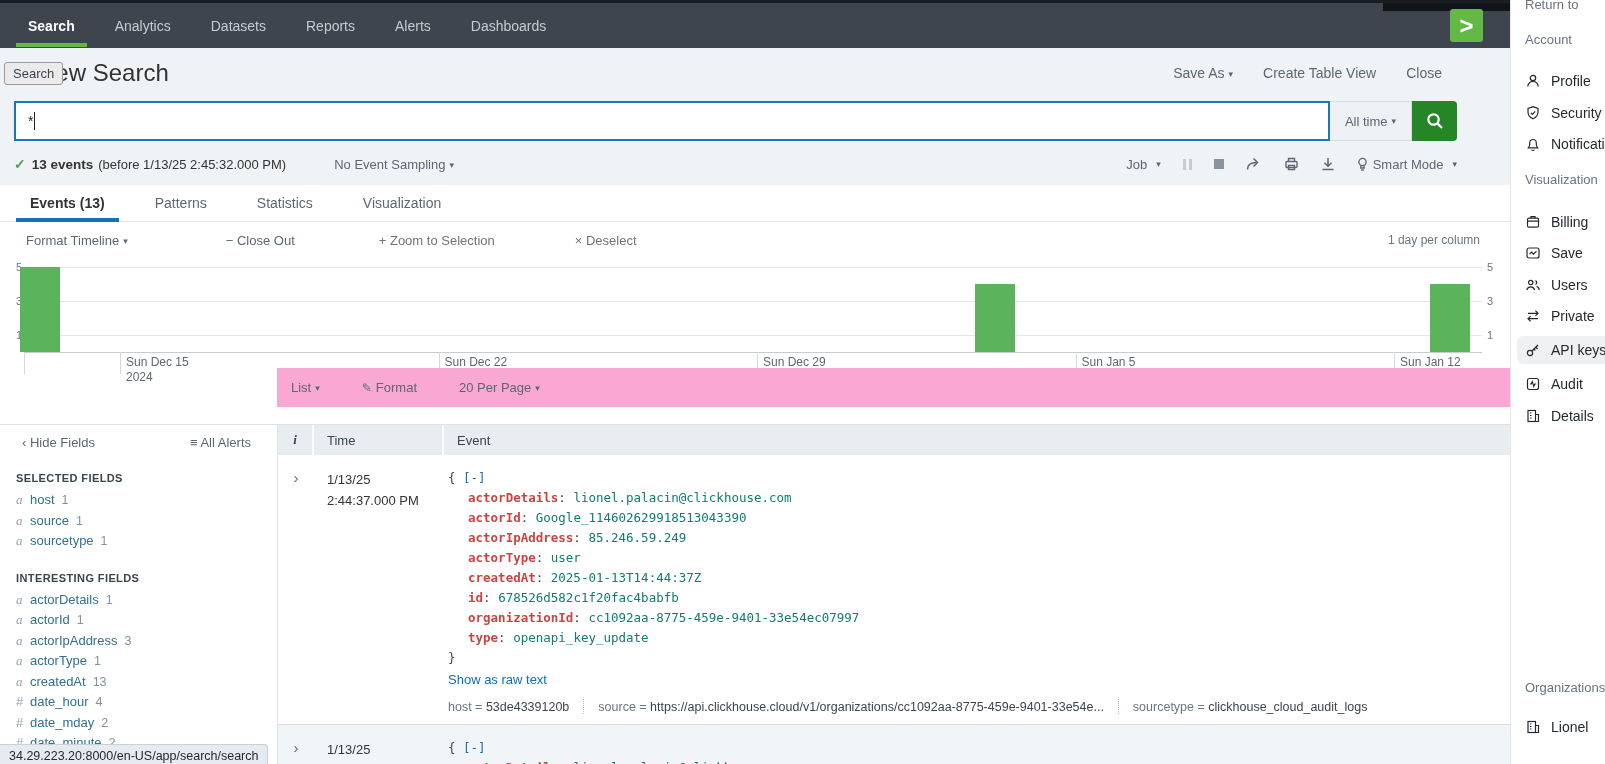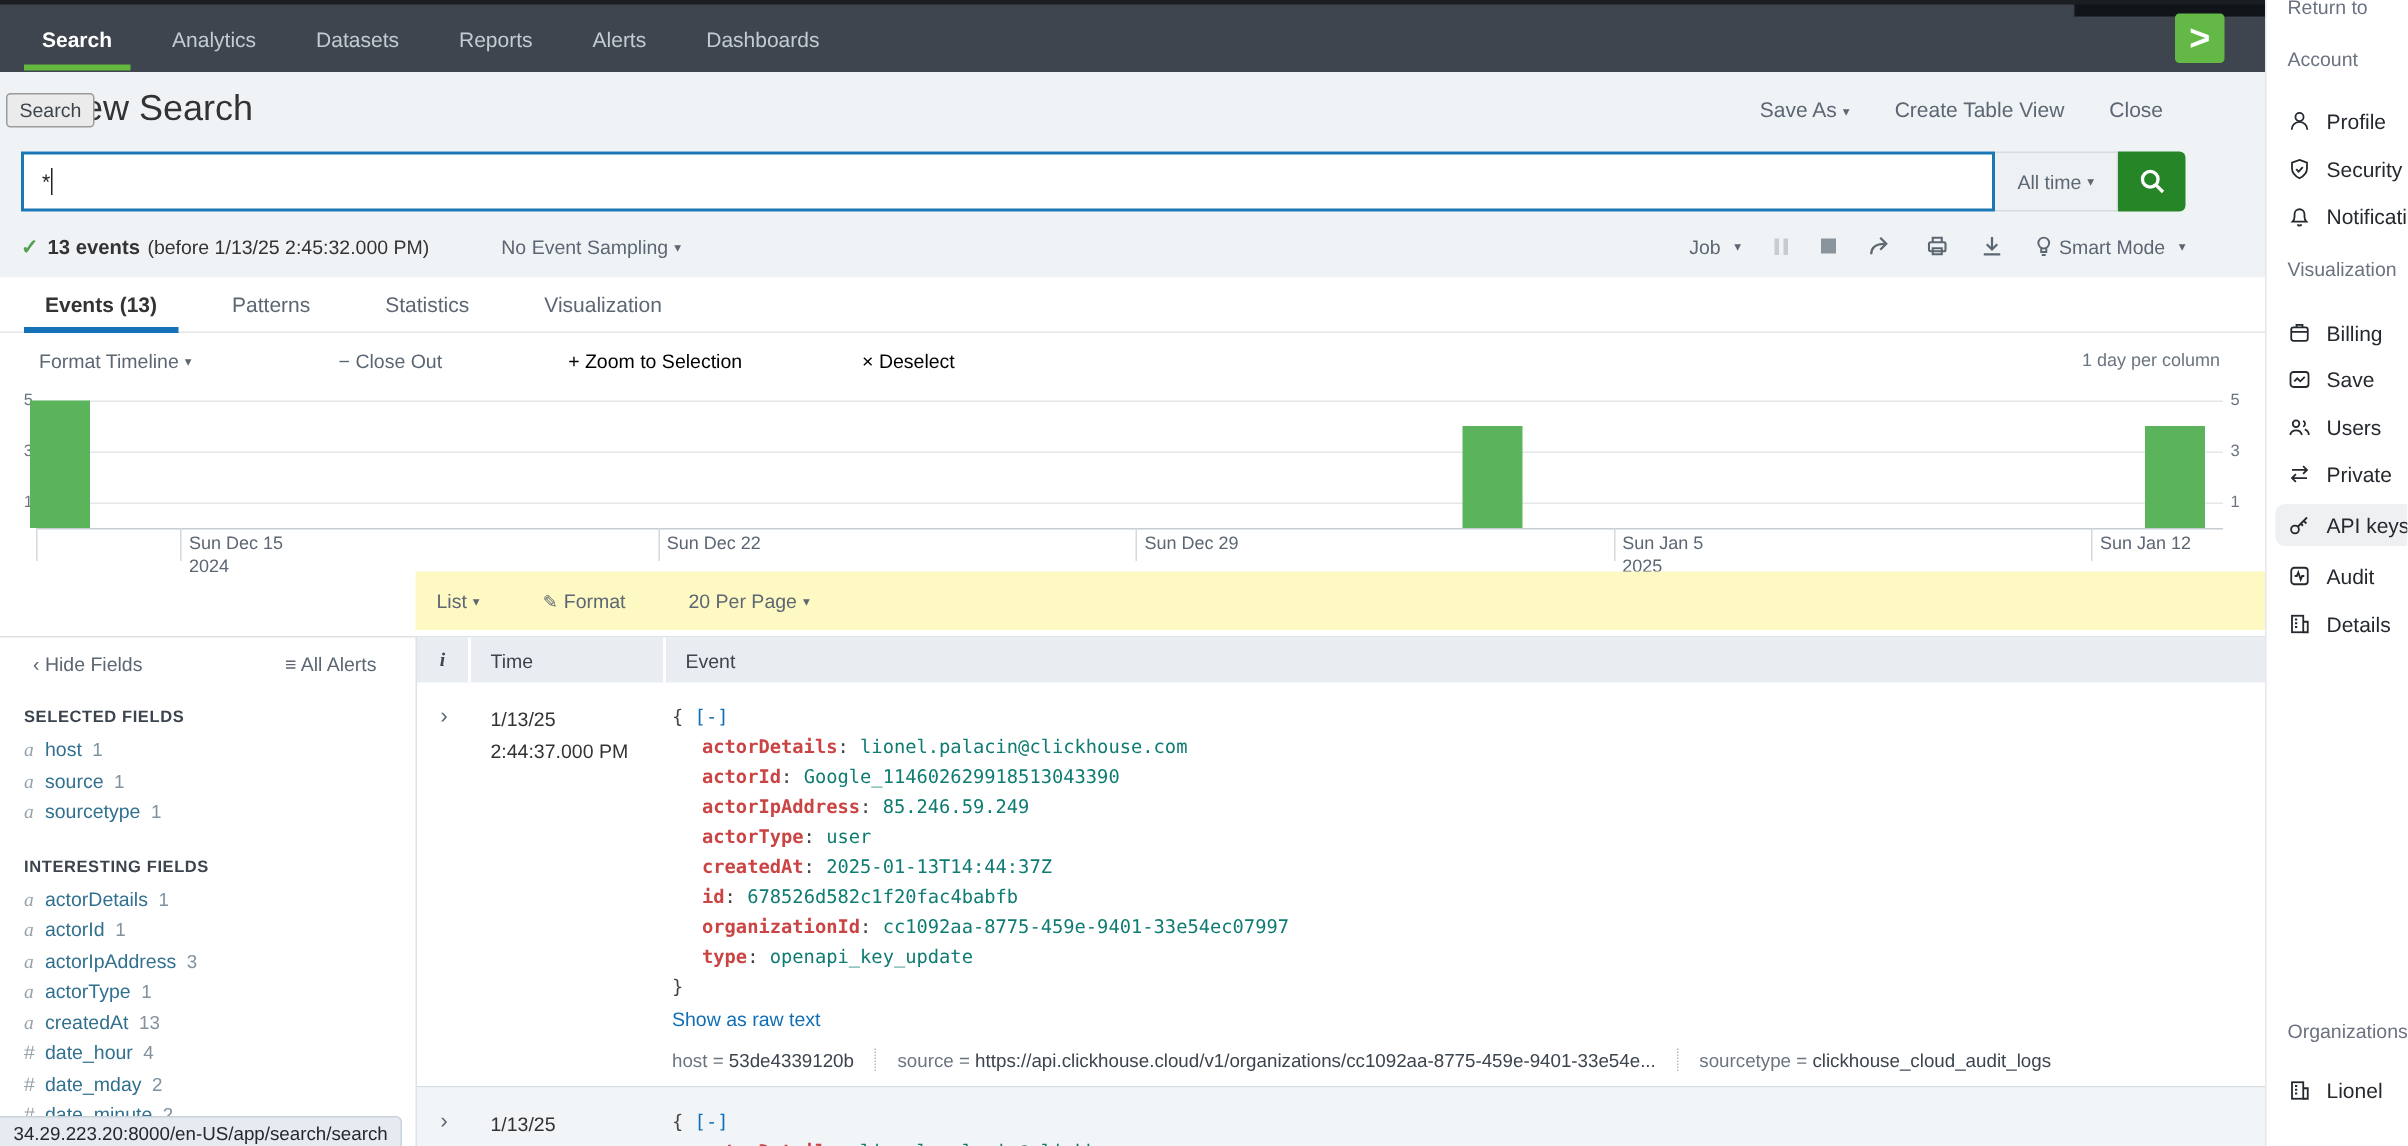--- a/index.html
+++ b/index.html
@@ -60,35 +60,35 @@
   .tab { position:relative; height:37px; display:flex; align-items:center; padding:0 14px;
     font-size:14px; color:#5c6773; margin-right:22px; cursor:pointer; }
   .tab.active { color:#333; font-weight:bold; }
   .tab.active::after { content:""; position:absolute; left:0; right:0; bottom:0; height:4px; background:#1672b8; }
 
   
   .tl-controls { position:absolute; left:0; top:222px; width:1510px; height:36px; background:#fff;
     display:flex; align-items:center; font-size:13px; color:#5c6773; z-index:1;gap:40px; }
   .tl-controls .ctl { margin-left:26px; cursor:pointer; white-space:nowrap; }
   .tl-controls .ctl.first { margin-left:26px; }
-  .tl-controls .disabled { color:#000000; cursor:default;text-align:right; }
+  .tl-controls .disabled { color:#737373; cursor:default;text-align:right; }
   .scale-note { margin-left:auto; margin-right:30px; font-size:12px; color:#6b7580; }
 
   
   .chart { position:absolute; left:0; top:258px; width:1510px; height:127px; background:#fff; z-index:1; }
   .gridline { position:absolute; left:24px; width:1458px; height:1px; background:#e4e7ea; }
   .ylab { position:absolute; width:16px; font-size:11px; color:#6b7580; text-align:right; }
   .ylab.right { text-align:left; }
   .axisline { position:absolute; left:24px; top:94px; width:1458px; height:1px; background:#c8cdd2; }
   .bar { position:absolute; background:#5bb35c; }
   .xtick { position:absolute; top:94px; width:1px; height:22px; background:#d4d9dd; }
   .xlab { position:absolute; top:97px; font-size:12px; color:#5c6773; line-height:15px; white-space:nowrap; }
 
   
-  .results-bar { position:absolute; left:277px; top:381px; width:1233px; height:39px; background:#fef9c3;
+  .results-bar { position:absolute; left:277px; top:368px; width:1233px; height:39px; background:#f9a8d4;
     display:flex; align-items:center; font-size:13px; color:#5c6773; z-index:1; }
   .results-bar .ctl { margin-left:14px; margin-right:28px; cursor:pointer; }
   .pencil { font-size:12px; margin-right:4px; }
 
   
   .fields-panel { position:absolute; left:0; top:424px; width:277px; height:340px; background:#fff;
     border-top:1px solid #dde2e6; z-index:1; }
   .fields-head { display:flex; justify-content:space-between; align-items:center; padding:10px 26px 8px 22px;
     font-size:13px; color:#5c6773; }
   .fields-head span { cursor:pointer; }

